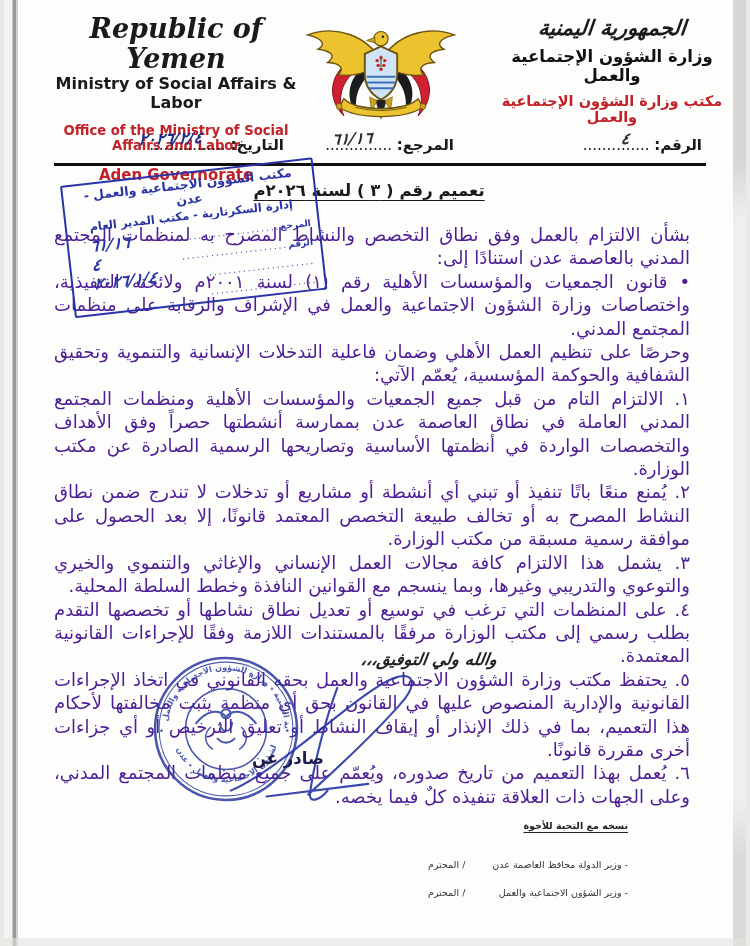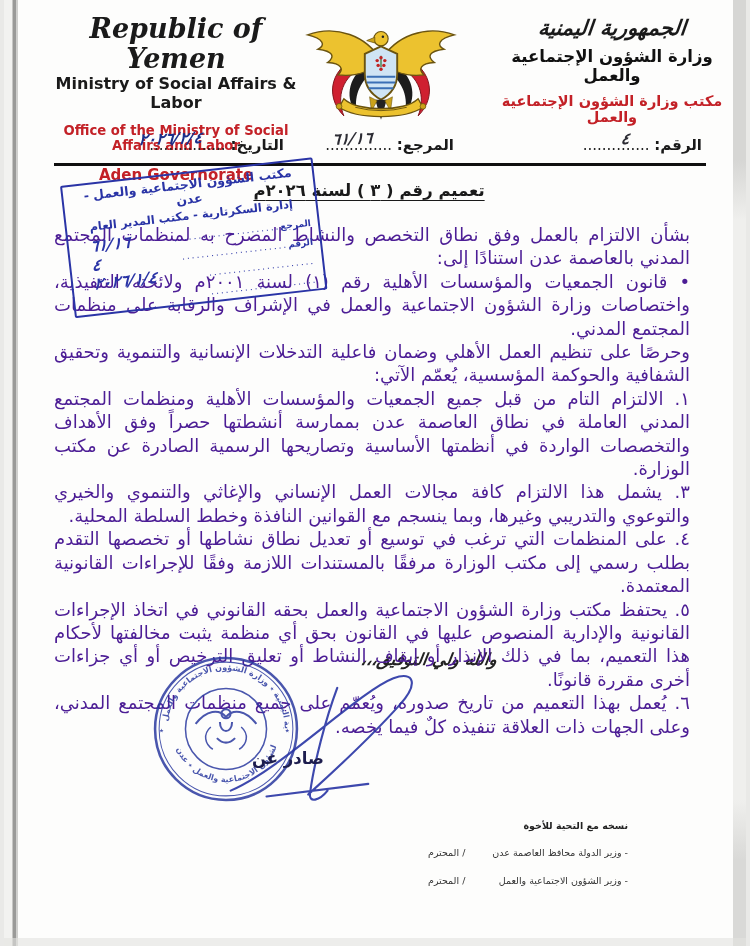--- a/index.html
+++ b/index.html
@@ -69,21 +69,21 @@
   .closing{position:absolute;top:650px;left:305px;width:240px;text-align:center;
     font-weight:bold;font-style:italic;font-size:16.5px;direction:rtl;transform:skewX(-8deg);color:#222;}
   .round-stamp{position:absolute;left:146px;top:653px;z-index:2;}
   .sig{position:absolute;left:208px;top:655px;z-index:3;}
   .issued-by{position:absolute;left:248px;top:749px;font-weight:bold;font-size:16.5px;color:#1d1d4e;direction:rtl;z-index:4;}
   .issuer{position:absolute;top:801px;left:95px;width:370px;text-align:center;
     font-weight:bold;font-size:15.5px;direction:rtl;color:#111;z-index:4;}
 
   
   .cc{position:absolute;top:820px;right:118px;width:200px;direction:rtl;text-align:right;}
-  .cc .cc-h{font-size:9.5px;font-weight:bold;text-underline-offset:3px;margin-bottom:16px;color:#222;}
+  .cc .cc-h{font-size:9.5px;font-weight:bold;text-decoration:underline;text-underline-offset:3px;margin-bottom:28px;color:#222;}
   .cc .cc-i{display:flex;justify-content:space-between;font-size:9.5px;margin-bottom:17px;color:#333;white-space:nowrap;}
 </style>
 </head>
 <body>
 
 <div id="canvas">
 
   <div class="edge-left"></div>
   <div class="edge-right"></div>
   <div class="edge-bottom"></div>
@@ -178,20 +178,21 @@
     </div>
   </div>
 
   <div class="title">تعميم رقم ( ٣ ) لسنة ٢٠٢٦م</div>
 
   <div class="body-text">
     <p>بشأن الالتزام بالعمل وفق نطاق التخصص والنشاط المصرح به لمنظمات المجتمع المدني بالعاصمة عدن استنادًا إلى:</p>
     <p>• قانون الجمعيات والمؤسسات الأهلية رقم (١) لسنة ٢٠٠١م ولائحته التنفيذية، واختصاصات وزارة الشؤون الاجتماعية والعمل في الإشراف والرقابة على منظمات المجتمع المدني.</p>
     <p>وحرصًا على تنظيم العمل الأهلي وضمان فاعلية التدخلات الإنسانية والتنموية وتحقيق الشفافية والحوكمة المؤسسية، يُعمّم الآتي:</p>
     <p>١. الالتزام التام من قبل جميع الجمعيات والمؤسسات الأهلية ومنظمات المجتمع المدني العاملة في نطاق العاصمة عدن بممارسة أنشطتها حصراً وفق الأهداف والتخصصات الواردة في أنظمتها الأساسية وتصاريحها الرسمية الصادرة عن مكتب الوزارة.</p>
+    <p>٢. يُمنع منعًا باتًا تنفيذ أو تبني أي أنشطة أو مشاريع أو تدخلات لا تندرج ضمن نطاق النشاط المصرح به أو تخالف طبيعة التخصص المعتمد قانونًا، إلا بعد الحصول على موافقة رسمية مسبقة من مكتب الوزارة.</p>
     <p>٣. يشمل هذا الالتزام كافة مجالات العمل الإنساني والإغاثي والتنموي والخيري والتوعوي والتدريبي وغيرها، وبما ينسجم مع القوانين النافذة وخطط السلطة المحلية.</p>
     <p>٤. على المنظمات التي ترغب في توسيع أو تعديل نطاق نشاطها أو تخصصها التقدم بطلب رسمي إلى مكتب الوزارة مرفقًا بالمستندات اللازمة وفقًا للإجراءات القانونية المعتمدة.</p>
     <p>٥. يحتفظ مكتب وزارة الشؤون الاجتماعية والعمل بحقه القانوني في اتخاذ الإجراءات القانونية والإدارية المنصوص عليها في القانون بحق أي منظمة يثبت مخالفتها لأحكام هذا التعميم، بما في ذلك الإنذار أو إيقاف النشاط أو تعليق الترخيص أو أي جزاءات أخرى مقررة قانونًا.</p>
     <p>٦. يُعمل بهذا التعميم من تاريخ صدوره، ويُعمّم على جميع منظمات المجتمع المدني، وعلى الجهات ذات العلاقة تنفيذه كلٌ فيما يخصه.</p>
   </div>
 
   <div class="closing">والله ولي التوفيق،،،</div>
 
   <div class="round-stamp">
     <svg width="152" height="152" viewBox="0 0 150 150" style="opacity:.85">

